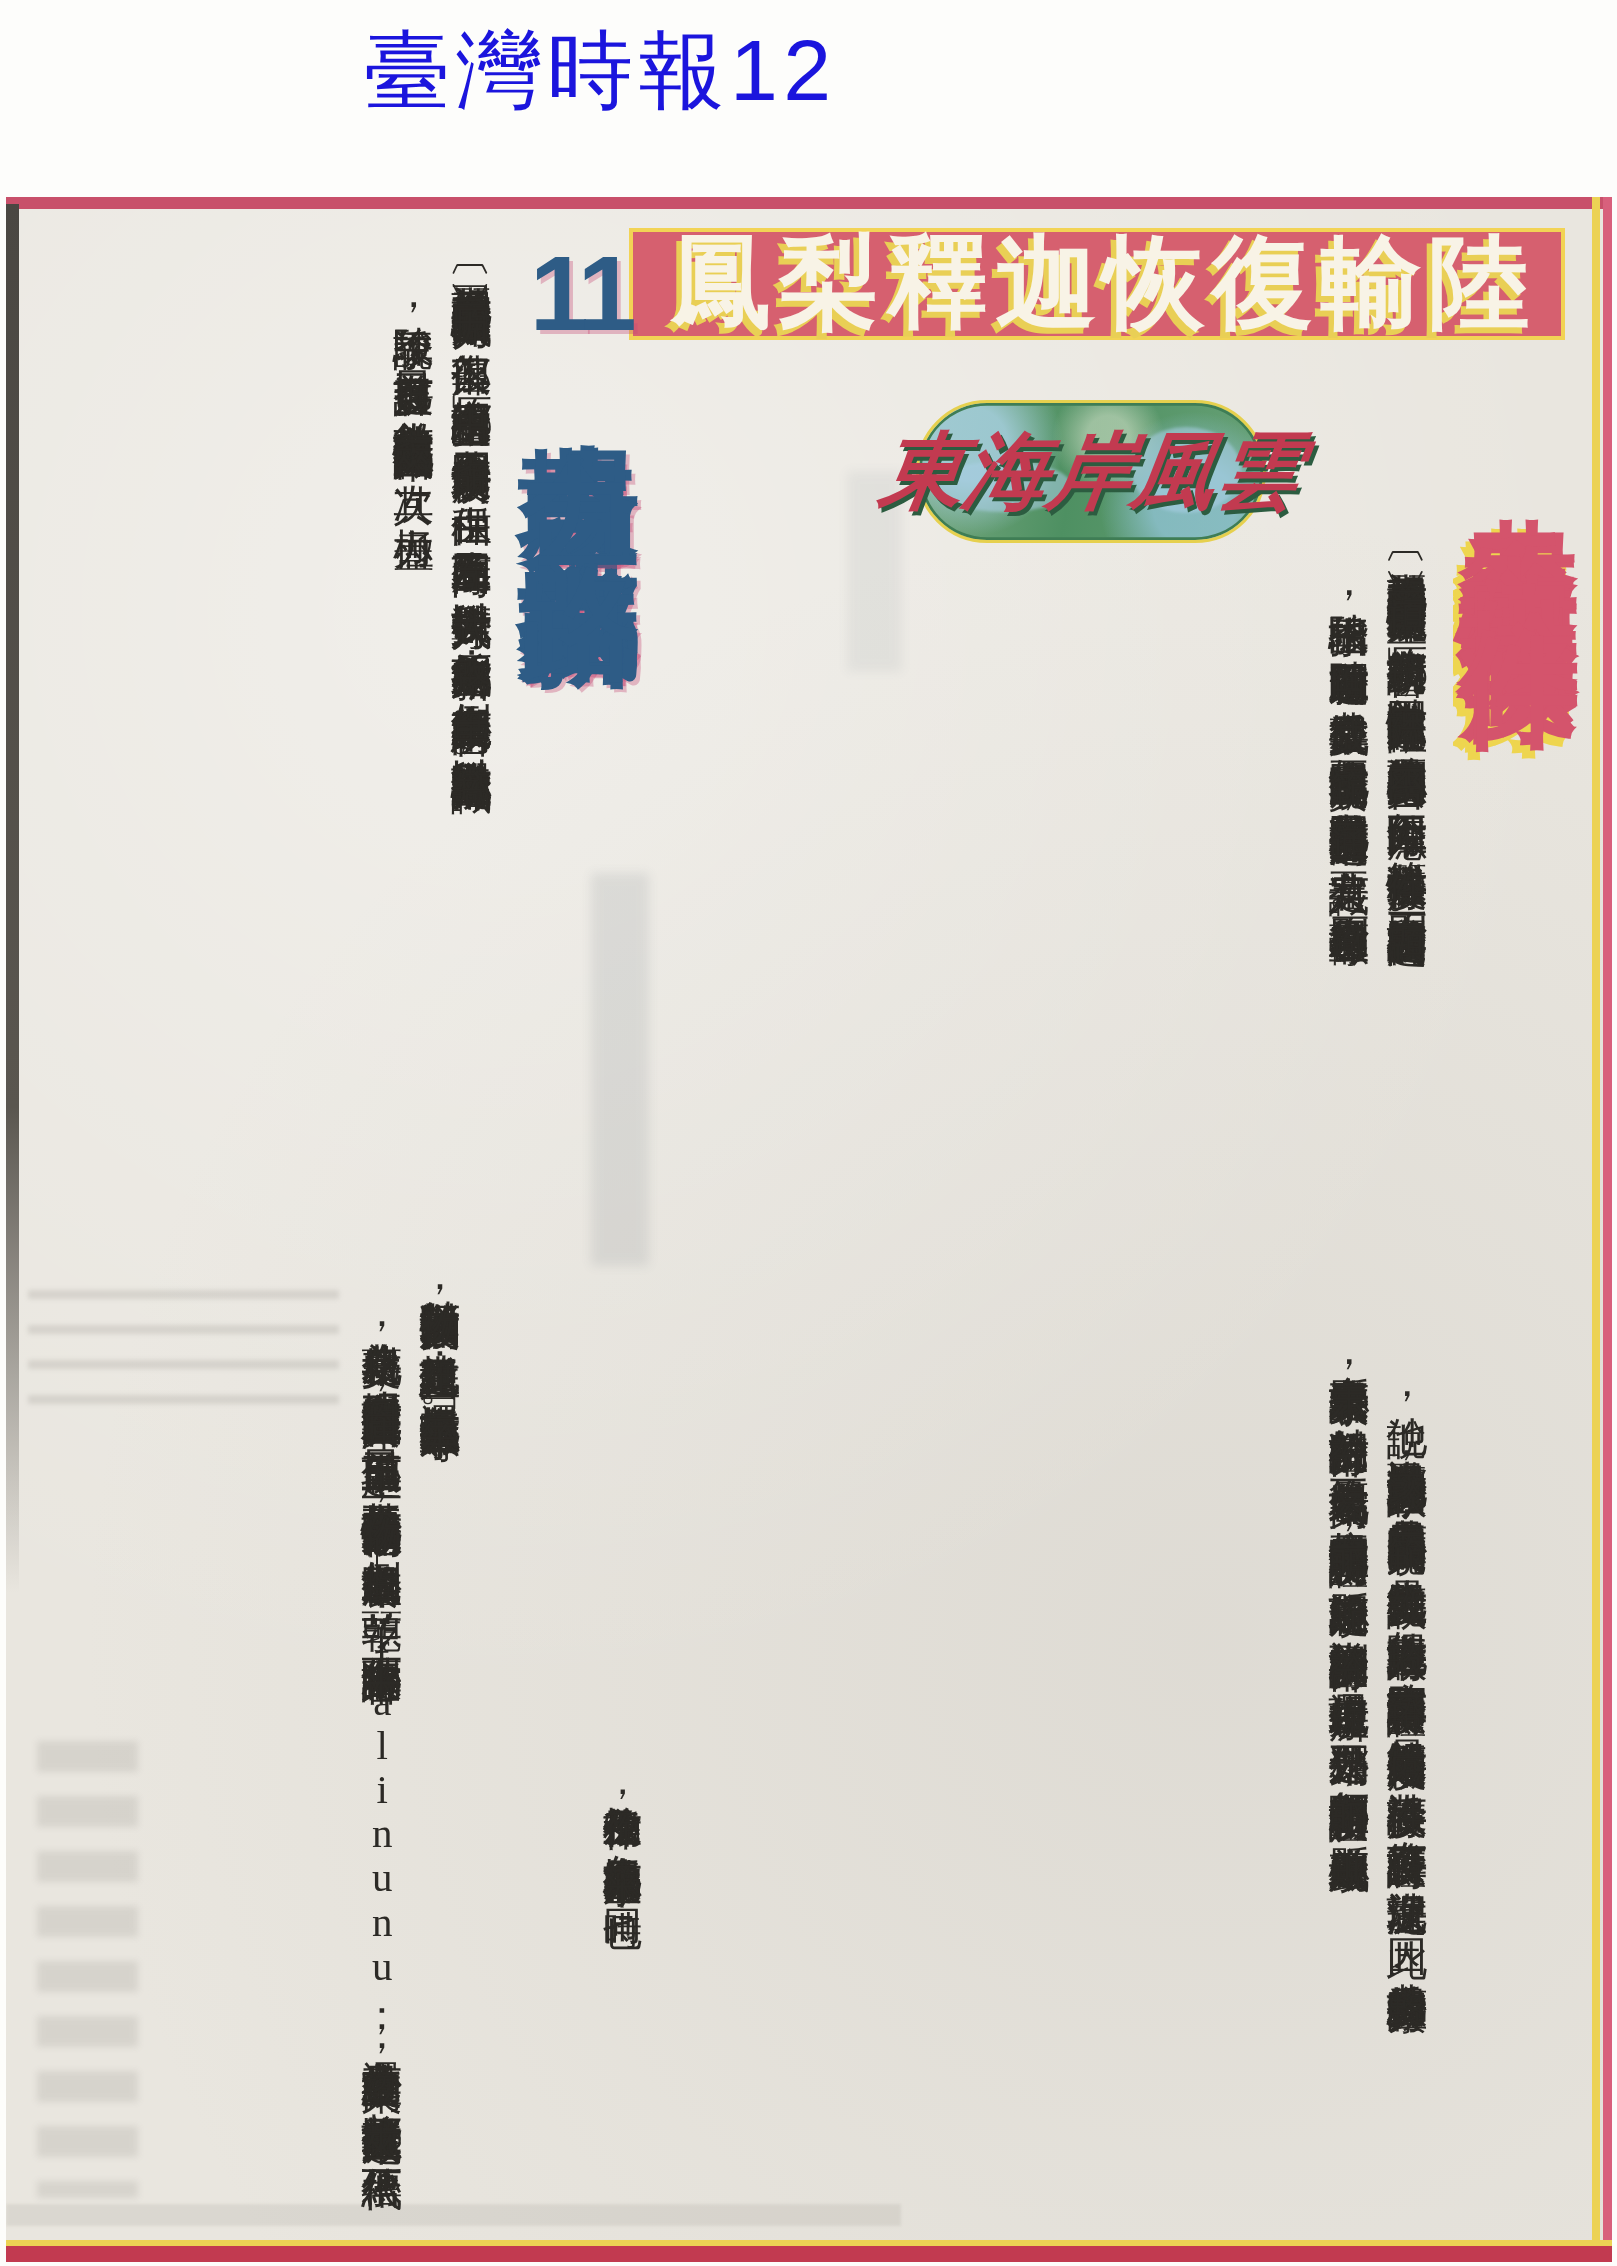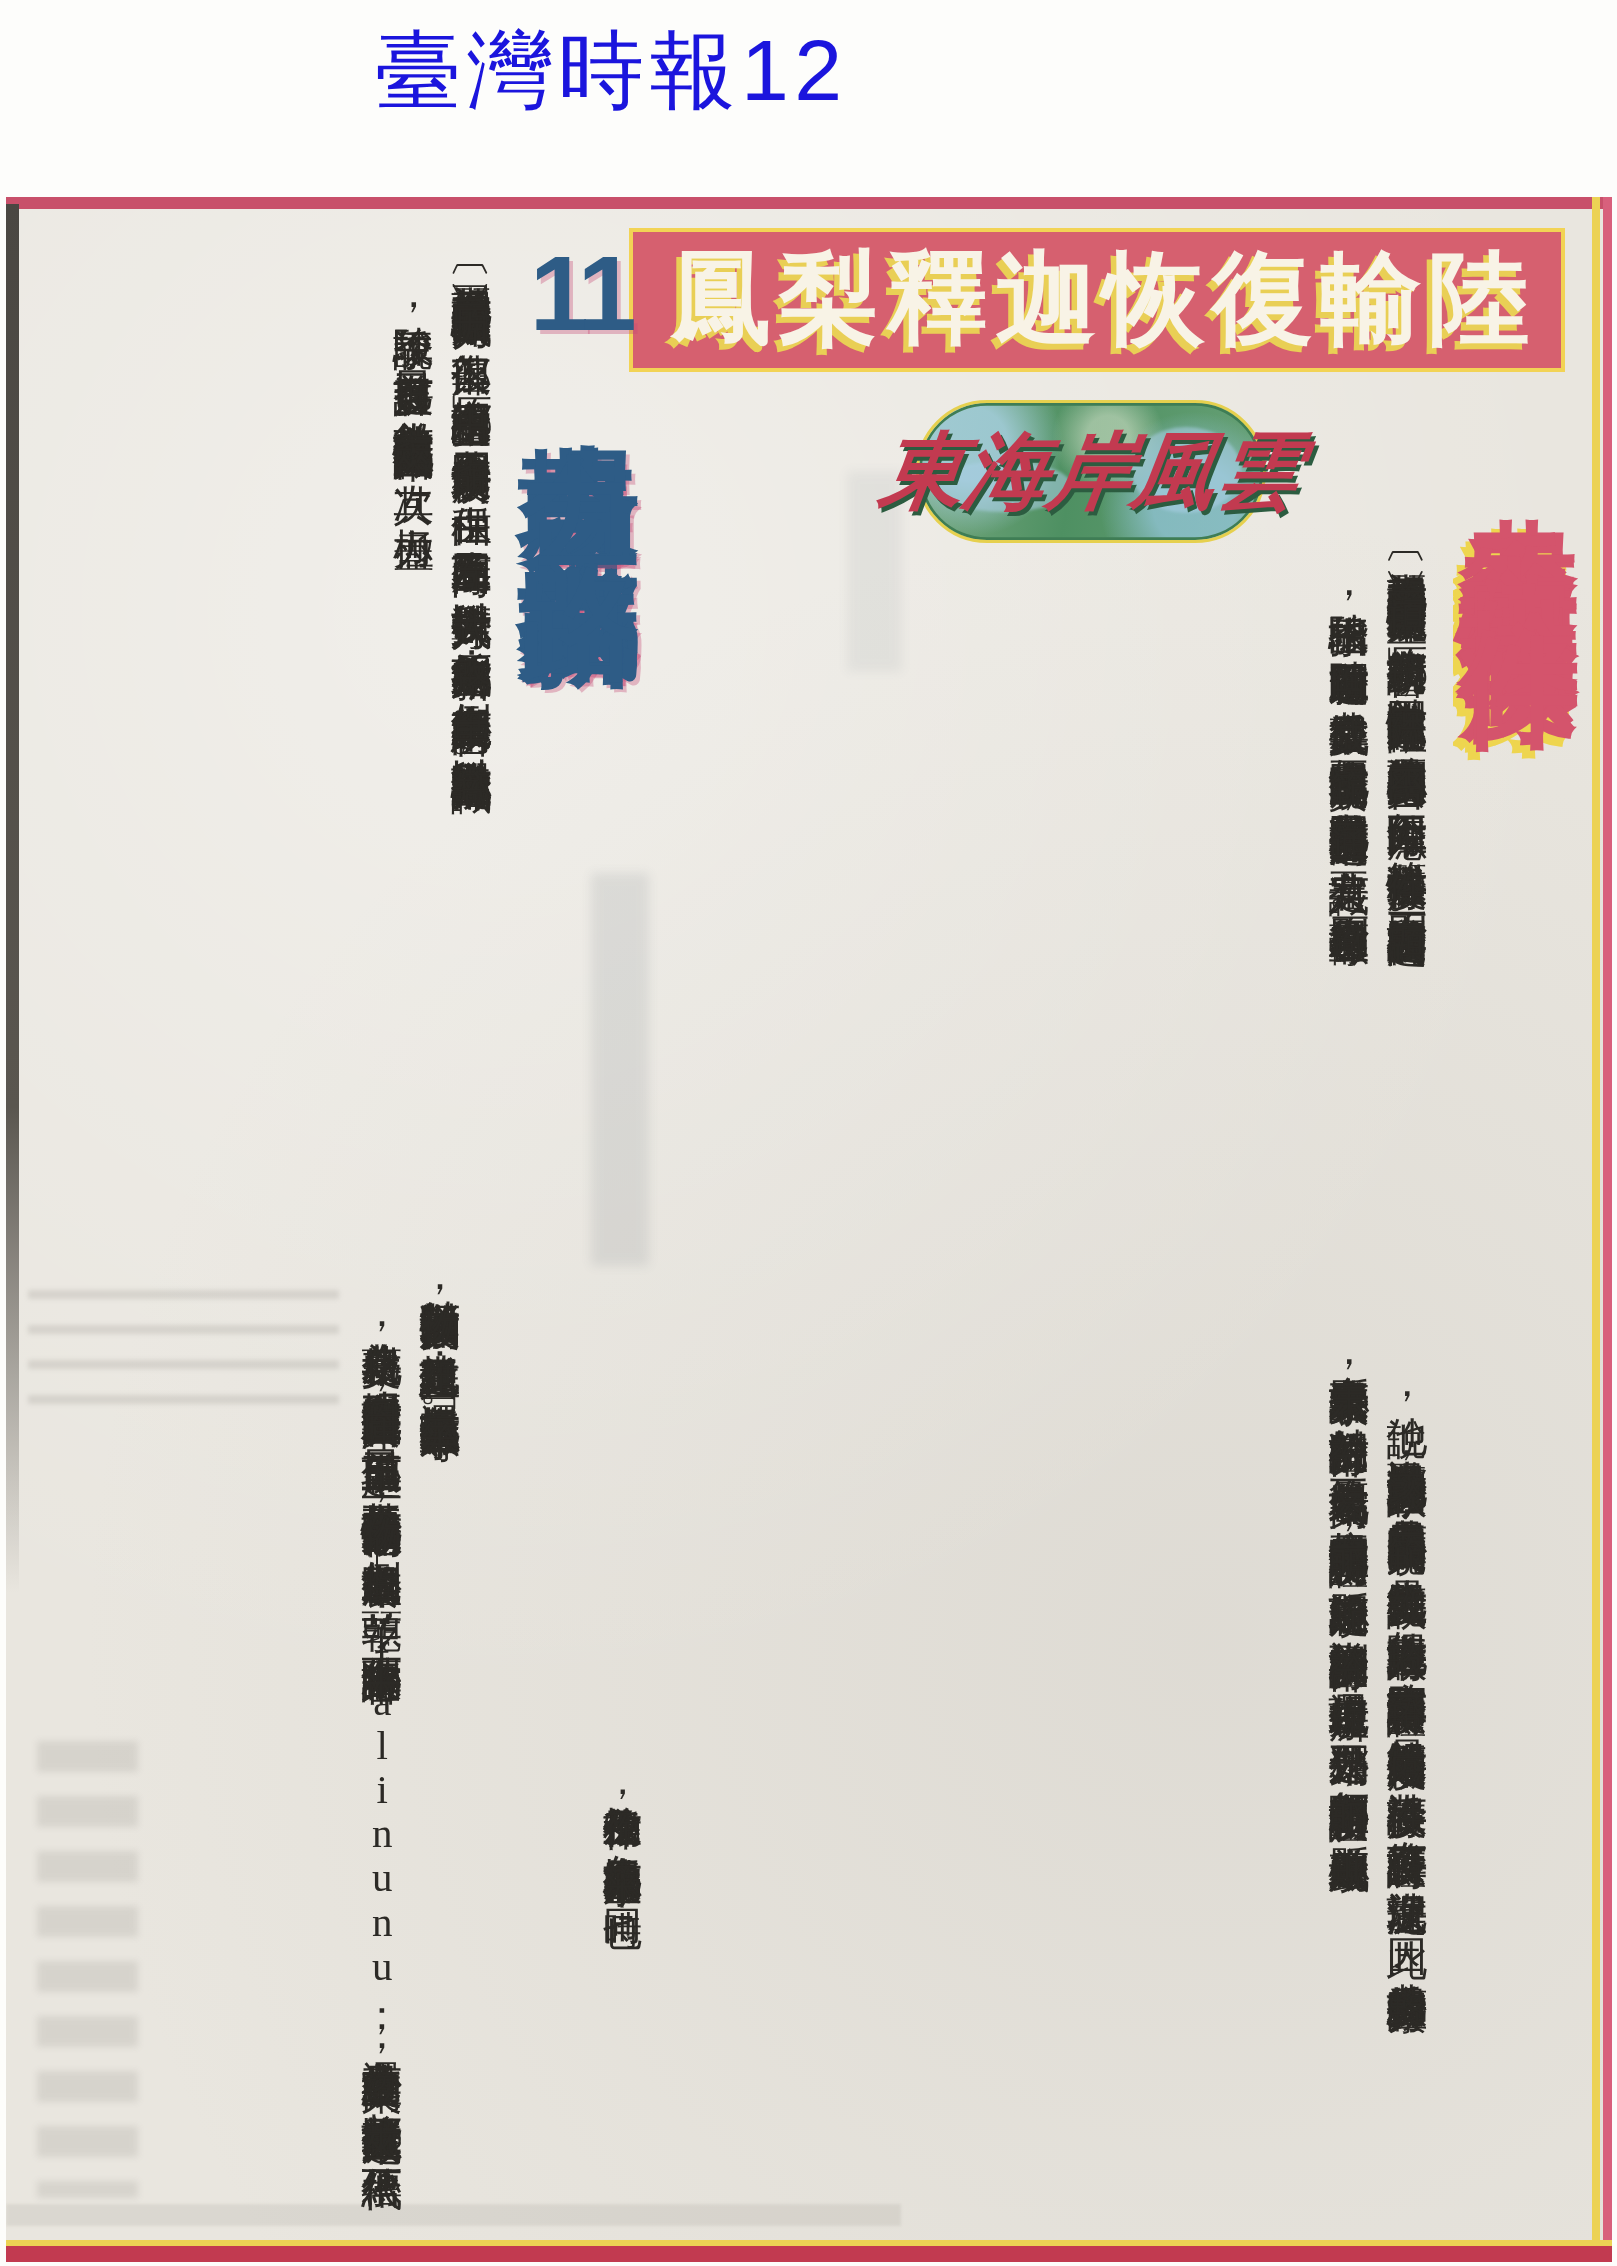--- a/index.html
+++ b/index.html
@@ -7,41 +7,40 @@
     width:1617px;height:2266px;position:relative;overflow:hidden;
     background:#fdfdfb;
     font-family:"Liberation Serif","DejaVu Serif",serif;
   }
   
   .page-title{
     position:absolute;left:364px;top:12.8px;
     font-family:"Liberation Sans","DejaVu Sans",sans-serif;
     font-size:86px;font-weight:500;color:#1b15dd;letter-spacing:5.5px;
     white-space:nowrap;
-    margin-left:11px;
   }
   
   .clipping{
     position:absolute;left:5.5px;top:197px;width:1606px;height:2065px;
     background:
       radial-gradient(circle at 30% 20%, rgba(255,255,255,.35), rgba(0,0,0,0) 55%),
       radial-gradient(circle at 75% 70%, rgba(190,186,178,.25), rgba(0,0,0,0) 60%),
       #e9e6df;
     overflow:hidden;
   }
   .edge-top{position:absolute;left:0;top:0;width:100%;height:12px;background:#c8506a;}
   .edge-right-yellow{position:absolute;left:1586px;top:0;width:8.2px;height:100%;background:#ecd254;}
   .edge-right-pink{position:absolute;left:1597px;top:0;width:11px;height:100%;background:#d8607c;}
   .edge-bottom-yellow{position:absolute;left:0;top:2043px;width:100%;height:6.4px;background:#ecd254;}
   .edge-bottom-red{position:absolute;left:0;top:2049px;width:100%;height:15.5px;background:#c23a50;}
   .edge-left-dark{position:absolute;left:0;top:7.3px;width:13.7px;height:1389px;
     background:linear-gradient(to bottom,#4a4742 0%,#5a564f 65%,rgba(90,86,79,0)); }
   
   .banner{
-    position:absolute;left:623px;top:31px;width:936px;height:144px;
+    position:absolute;left:623px;top:31px;width:936px;height:112px;
     background:#d6606f;border:4.6px solid #f2d355;box-sizing:border-box;
     display:flex;align-items:center;
   }
   .banner-text{
     font-family:"Liberation Sans","DejaVu Sans",sans-serif;
     font-size:101px;font-weight:700;color:#f8f3e6;letter-spacing:7.3px;
     padding-left:38px;white-space:nowrap;
     text-shadow:-5.5px 5.5px 0 #e9cf55;
   }
   

